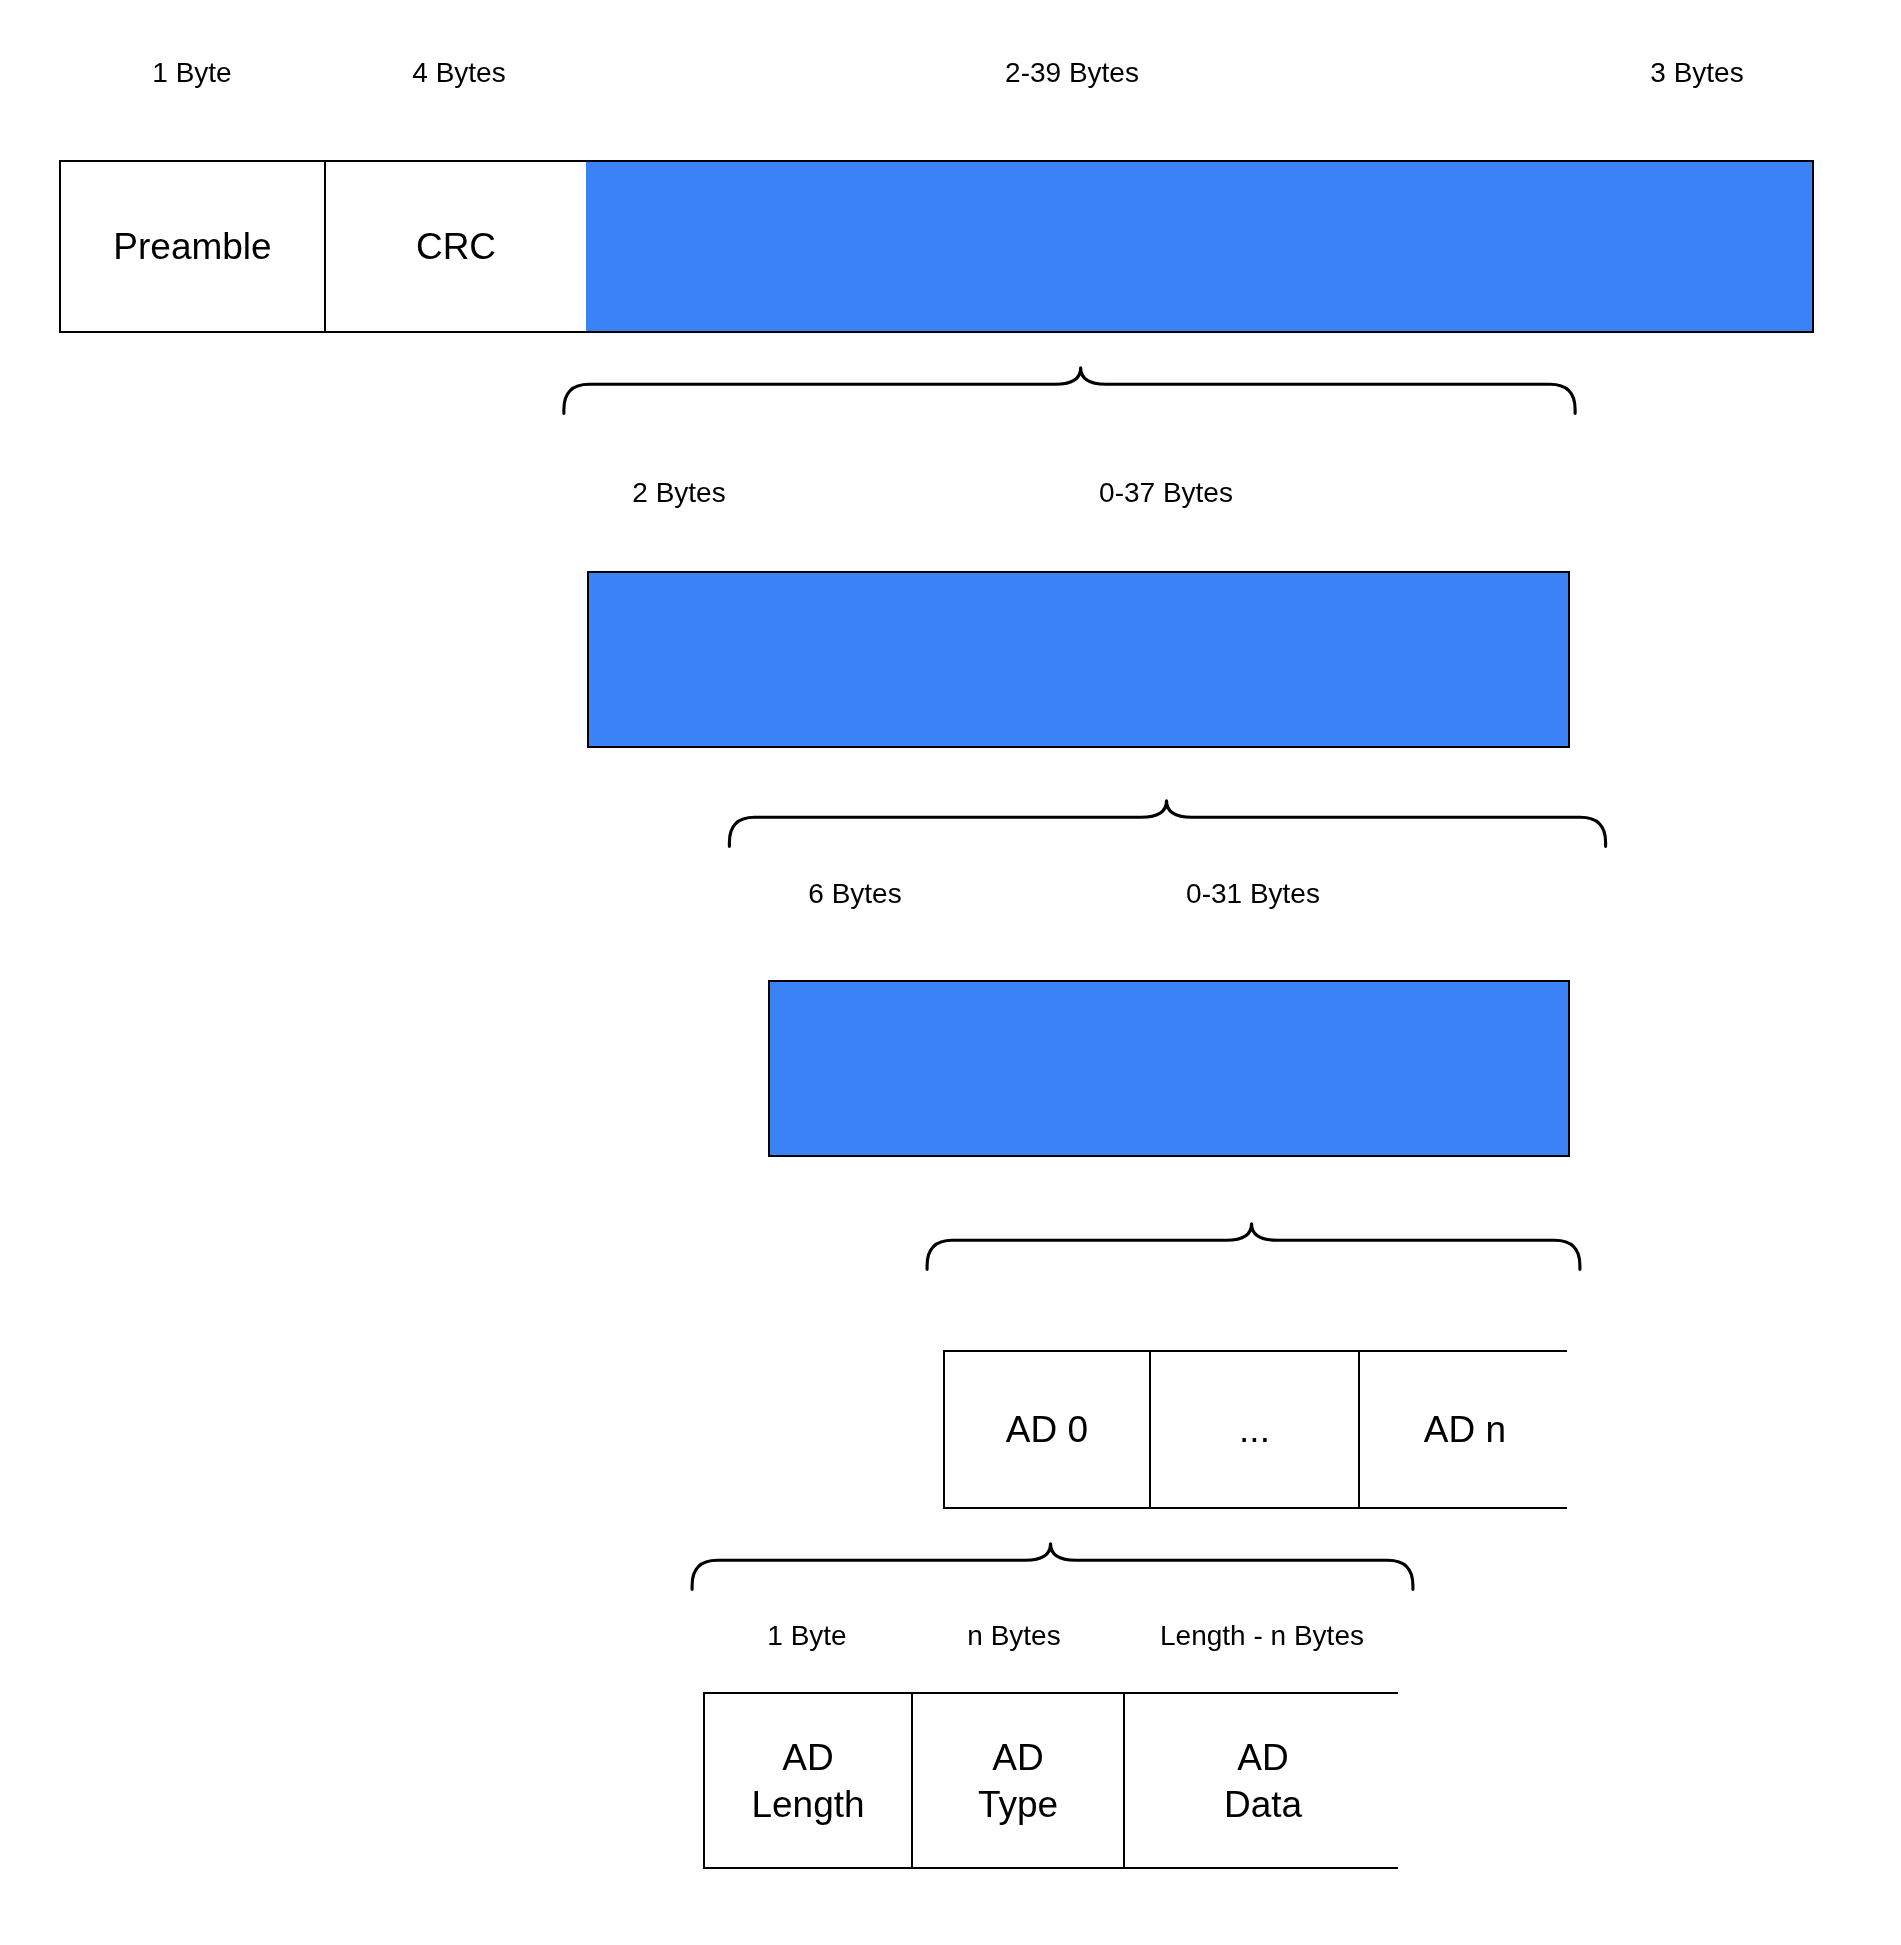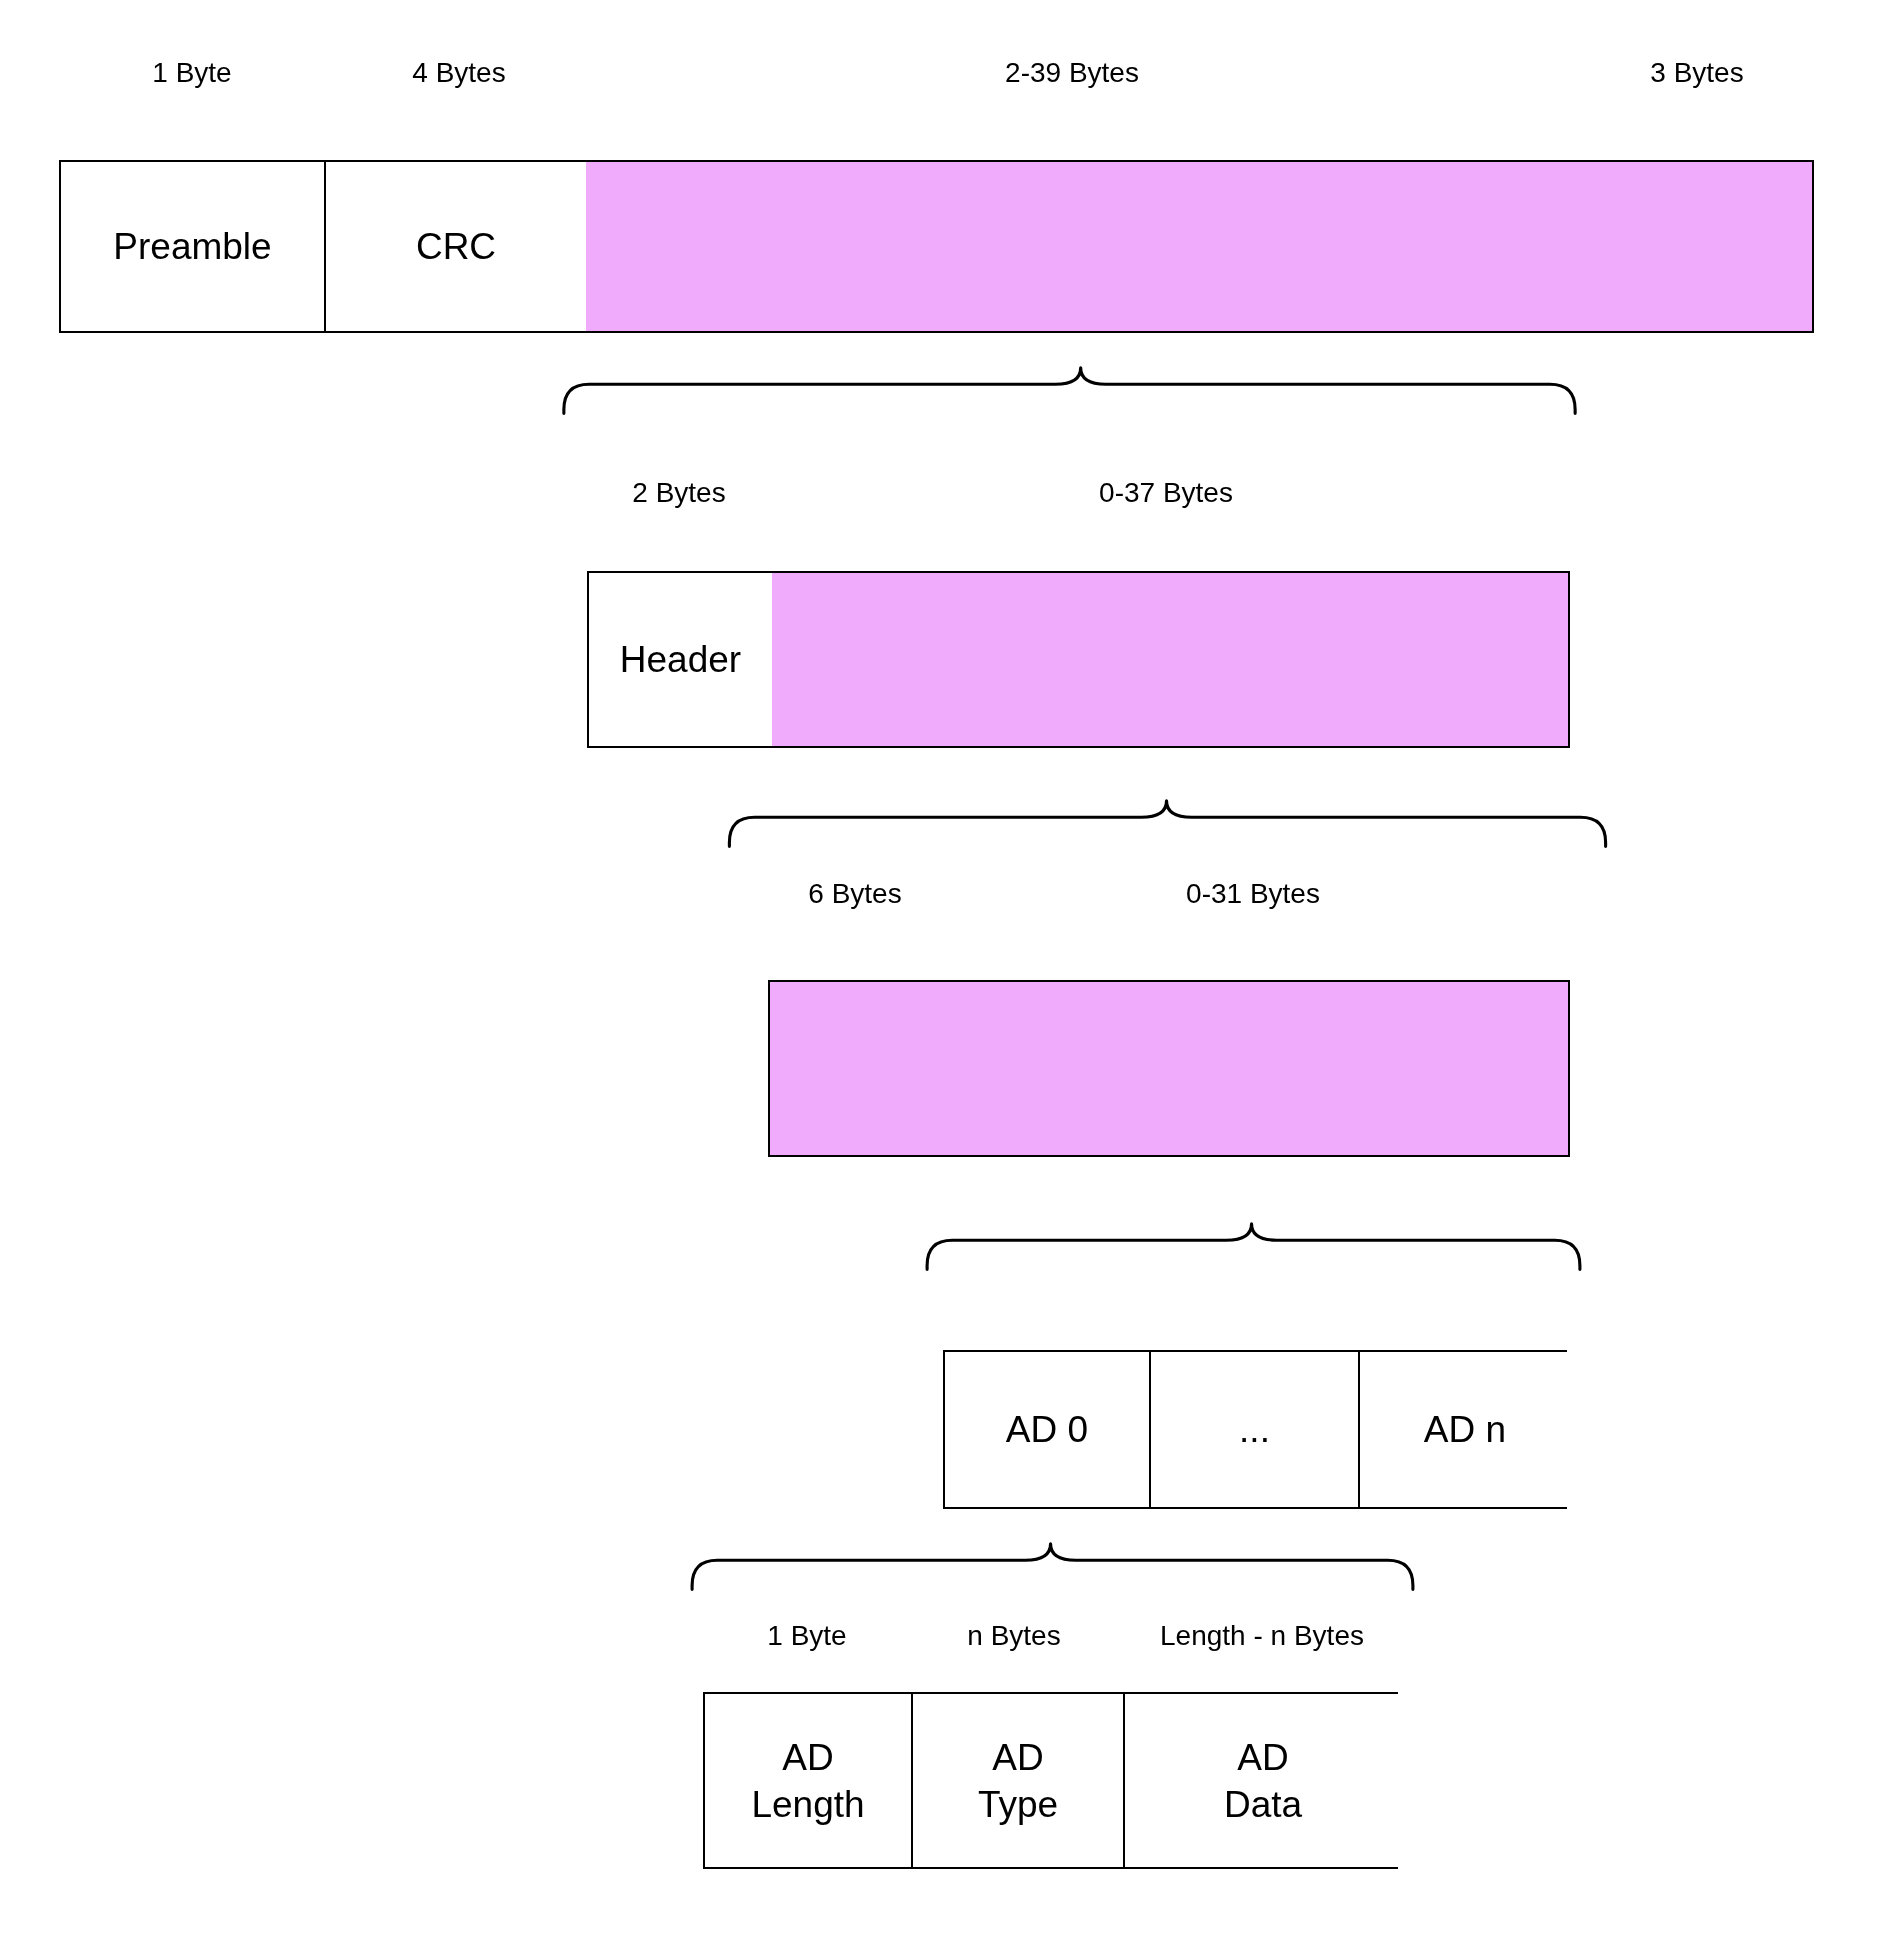--- a/index.html
+++ b/index.html
@@ -27,21 +27,21 @@
     color: #000000;
     white-space: nowrap;
     transform: translateX(-50%);
     letter-spacing: 0px;
   }
 
   .field-row {
     position: absolute;
     display: flex;
     border: 2.9px solid #000000;
-    background: #f0abfc;
+    background: #3b82f6;
     box-sizing: border-box;
   }
   .field-cell {
     position: relative;
     display: flex;
     align-items: center;
     justify-content: center;
     text-align: center;
     font-size: 37px;
     line-height: 47px;
@@ -71,21 +71,20 @@
       <div class="field-cell" style="width: 262px; flex: 0 0 262px;"><span>CRC</span></div>
     </div>
     <div class="brace-wrap" style="left: 552px; top: 358px; width: 1035px; height: 68px;">
       <svg width="1035" height="68" viewBox="0 0 1061 70">
         <path d="M 10 57 L 10 53 Q 10 27 36 27 L 516 27 Q 542 27 542 10 Q 542 27 568 27 L 1025 27 Q 1051 27 1051 53 L 1051 57" fill="none" stroke="#000000" stroke-width="3.2" stroke-linecap="round" stroke-linejoin="round"></path>
       </svg>
     </div>
     <div class="size-label" style="left: 679px; top: 471px;">2 Bytes</div>
     <div class="size-label" style="left: 1166px; top: 471px;">0-37 Bytes</div>
     <div class="field-row" style="left: 587px; top: 571px; width: 983px; height: 177px;">
-      <div class="field-cell" style="width: 183px; flex: 0 0 183px;"><span>Header</span></div>
     </div>
     <div class="brace-wrap" style="left: 718px; top: 791px; width: 899px; height: 68px;">
       <svg width="899" height="68" viewBox="0 0 922 70">
         <path d="M 10 57 L 10 53 Q 10 27 36 27 L 434 27 Q 460 27 460 10 Q 460 27 486 27 L 886 27 Q 912 27 912 53 L 912 57" fill="none" stroke="#000000" stroke-width="3.2" stroke-linecap="round" stroke-linejoin="round"></path>
       </svg>
     </div>
     <div class="size-label" style="left: 855px; top: 872px;">6 Bytes</div>
     <div class="size-label" style="left: 1253px; top: 872px;">0-31 Bytes</div>
     <div class="field-row" style="left: 768px; top: 980px; width: 802px; height: 177px;">
     </div>

